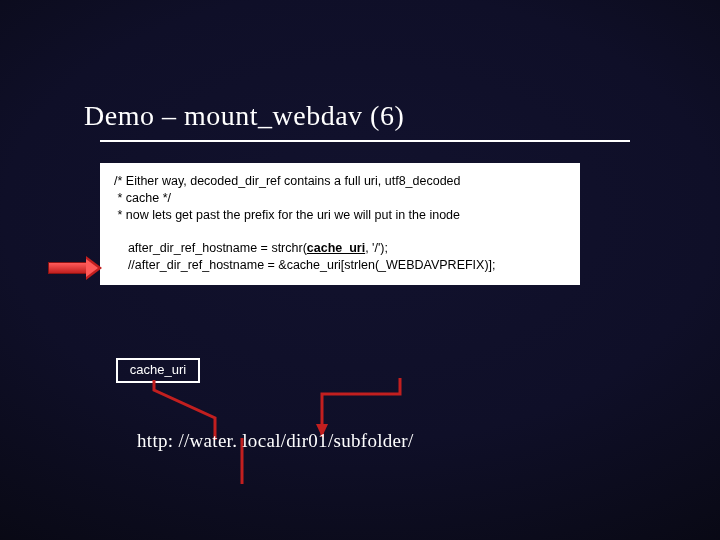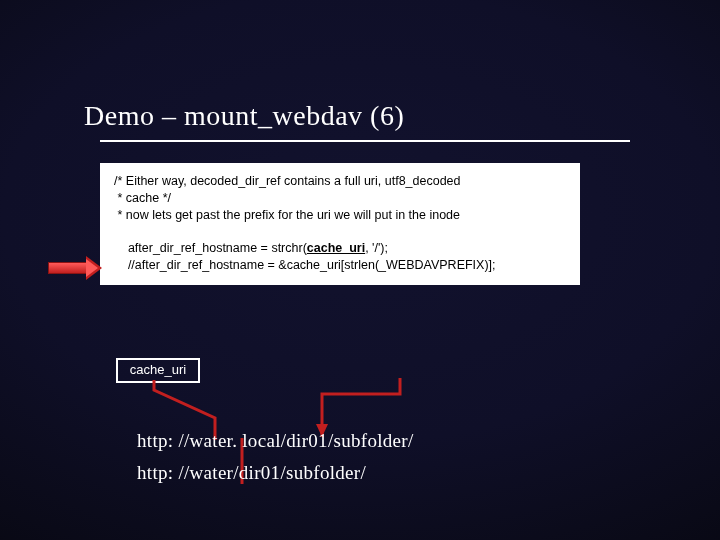--- a/index.html
+++ b/index.html
@@ -150,15 +150,14 @@
   <div id="lbl-cache" class="label-box">cache_uri</div>
 
   <svg class="svg-layer" viewBox="0 0 720 540">
     <polyline points="154,380 154,390 215,418 215,440" fill="none" stroke="#c21f1f" stroke-width="3"></polyline>
     <polyline points="400,378 400,394 322,394 322,437" fill="none" stroke="#c21f1f" stroke-width="3"></polyline>
     <polygon points="322,437 316,424 328,424" fill="#c21f1f"></polygon>
     <polyline points="242,438 242,484" fill="none" stroke="#c21f1f" stroke-width="3"></polyline>
   </svg>
 
   <div id="url1" class="url-line">http: //water. local/dir01/subfolder/</div>
-  <div id="url2" class="url-line">http: //water/dir01/subfolder/</div>
 
 </div>
 
 </body></html>

